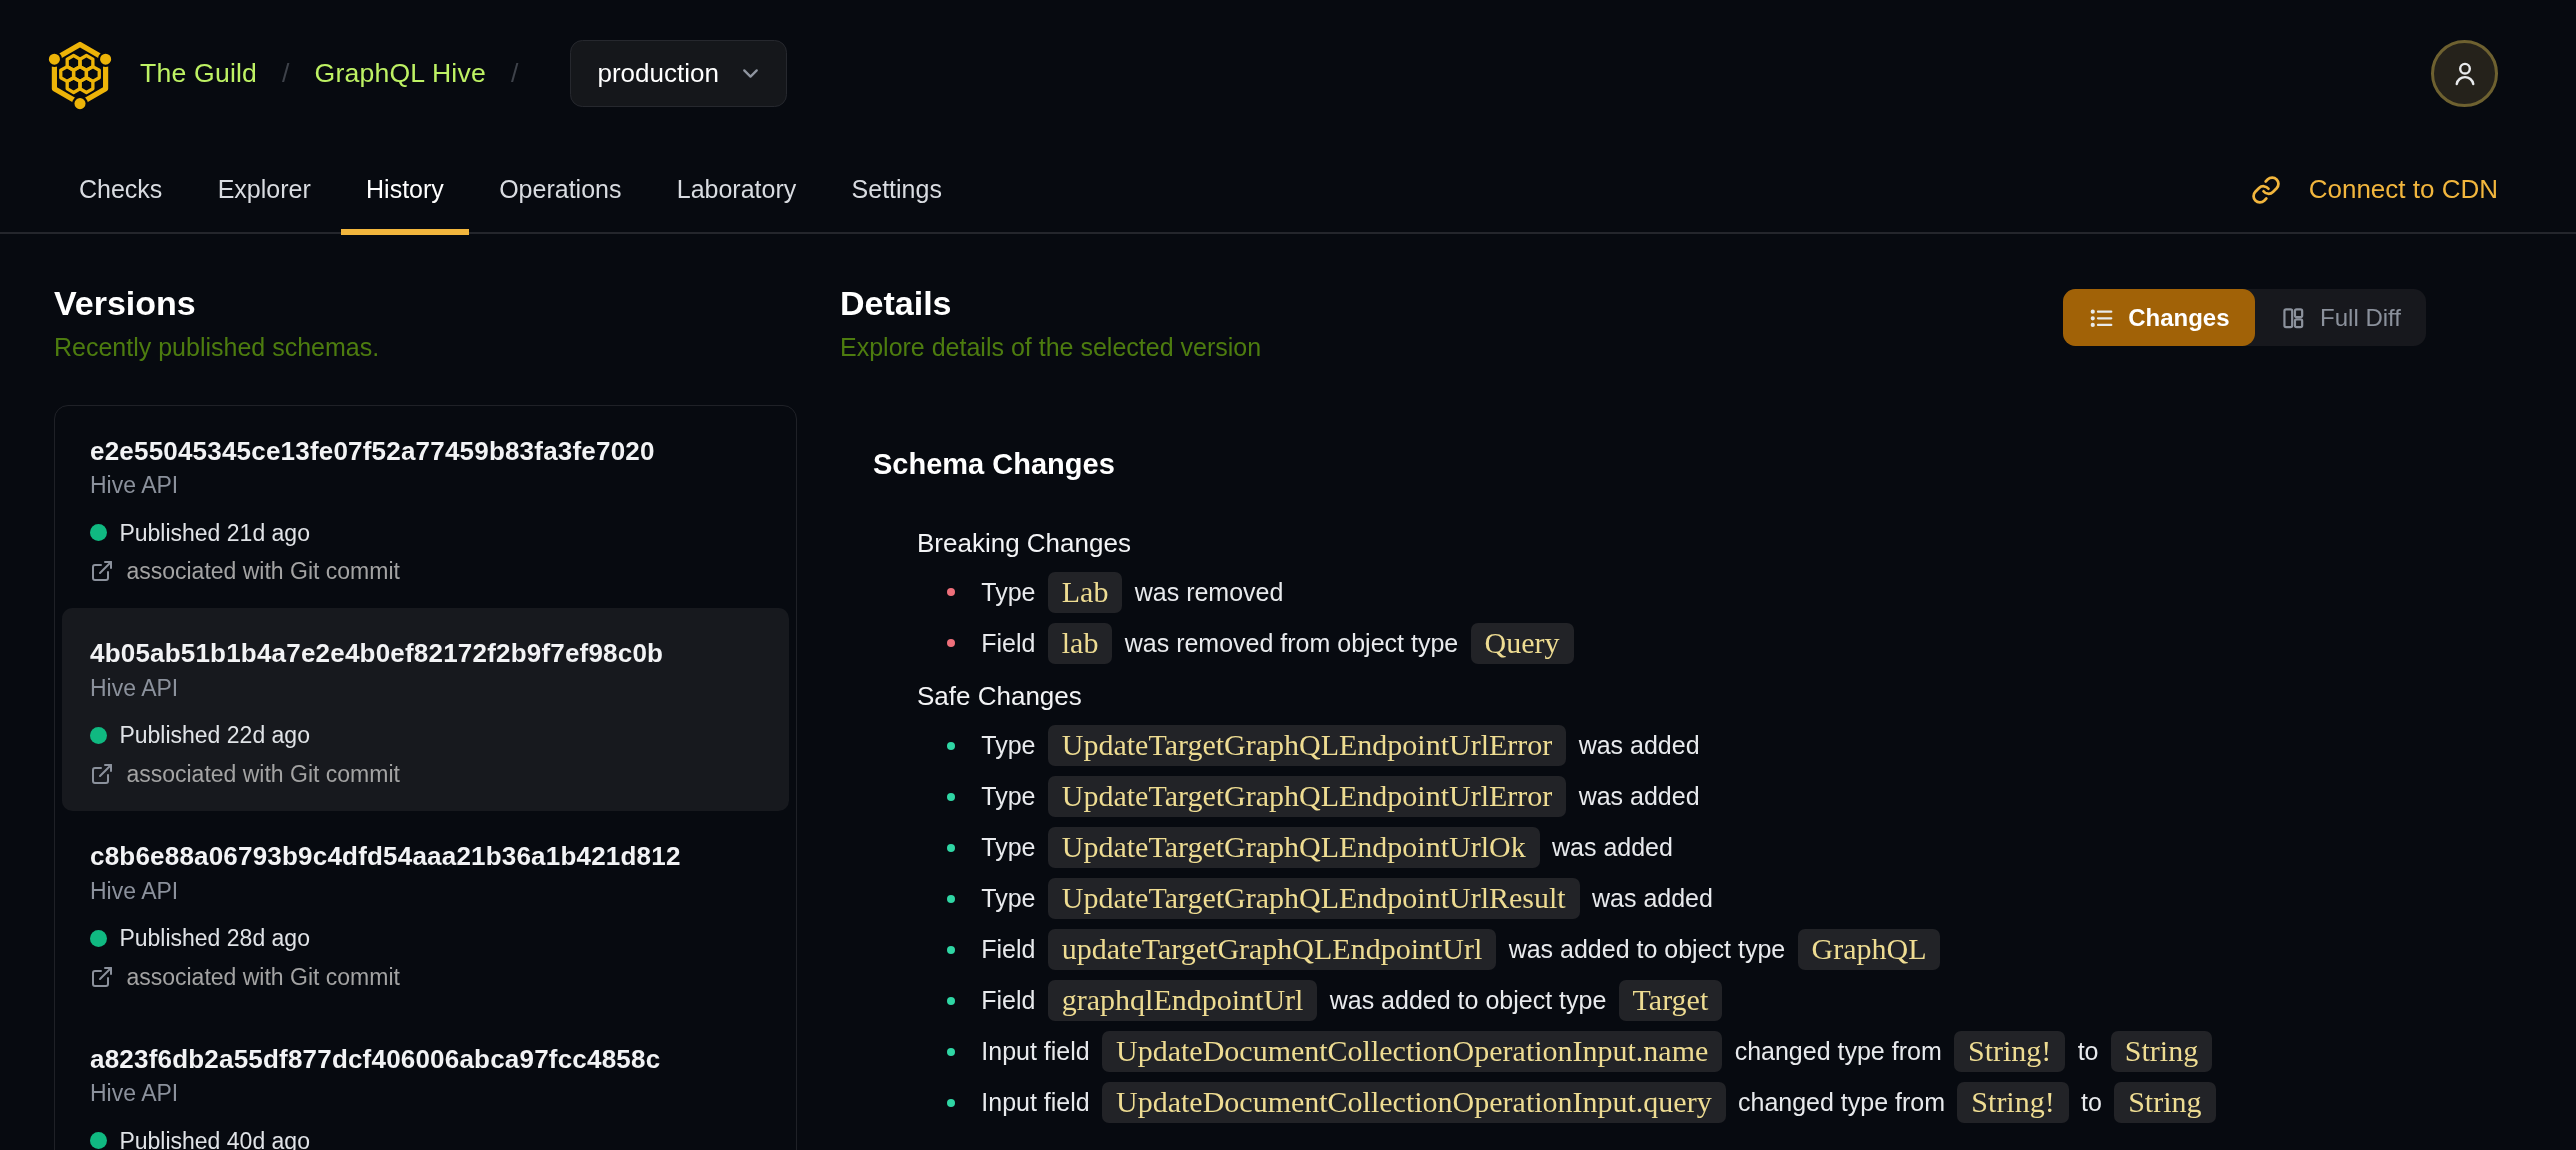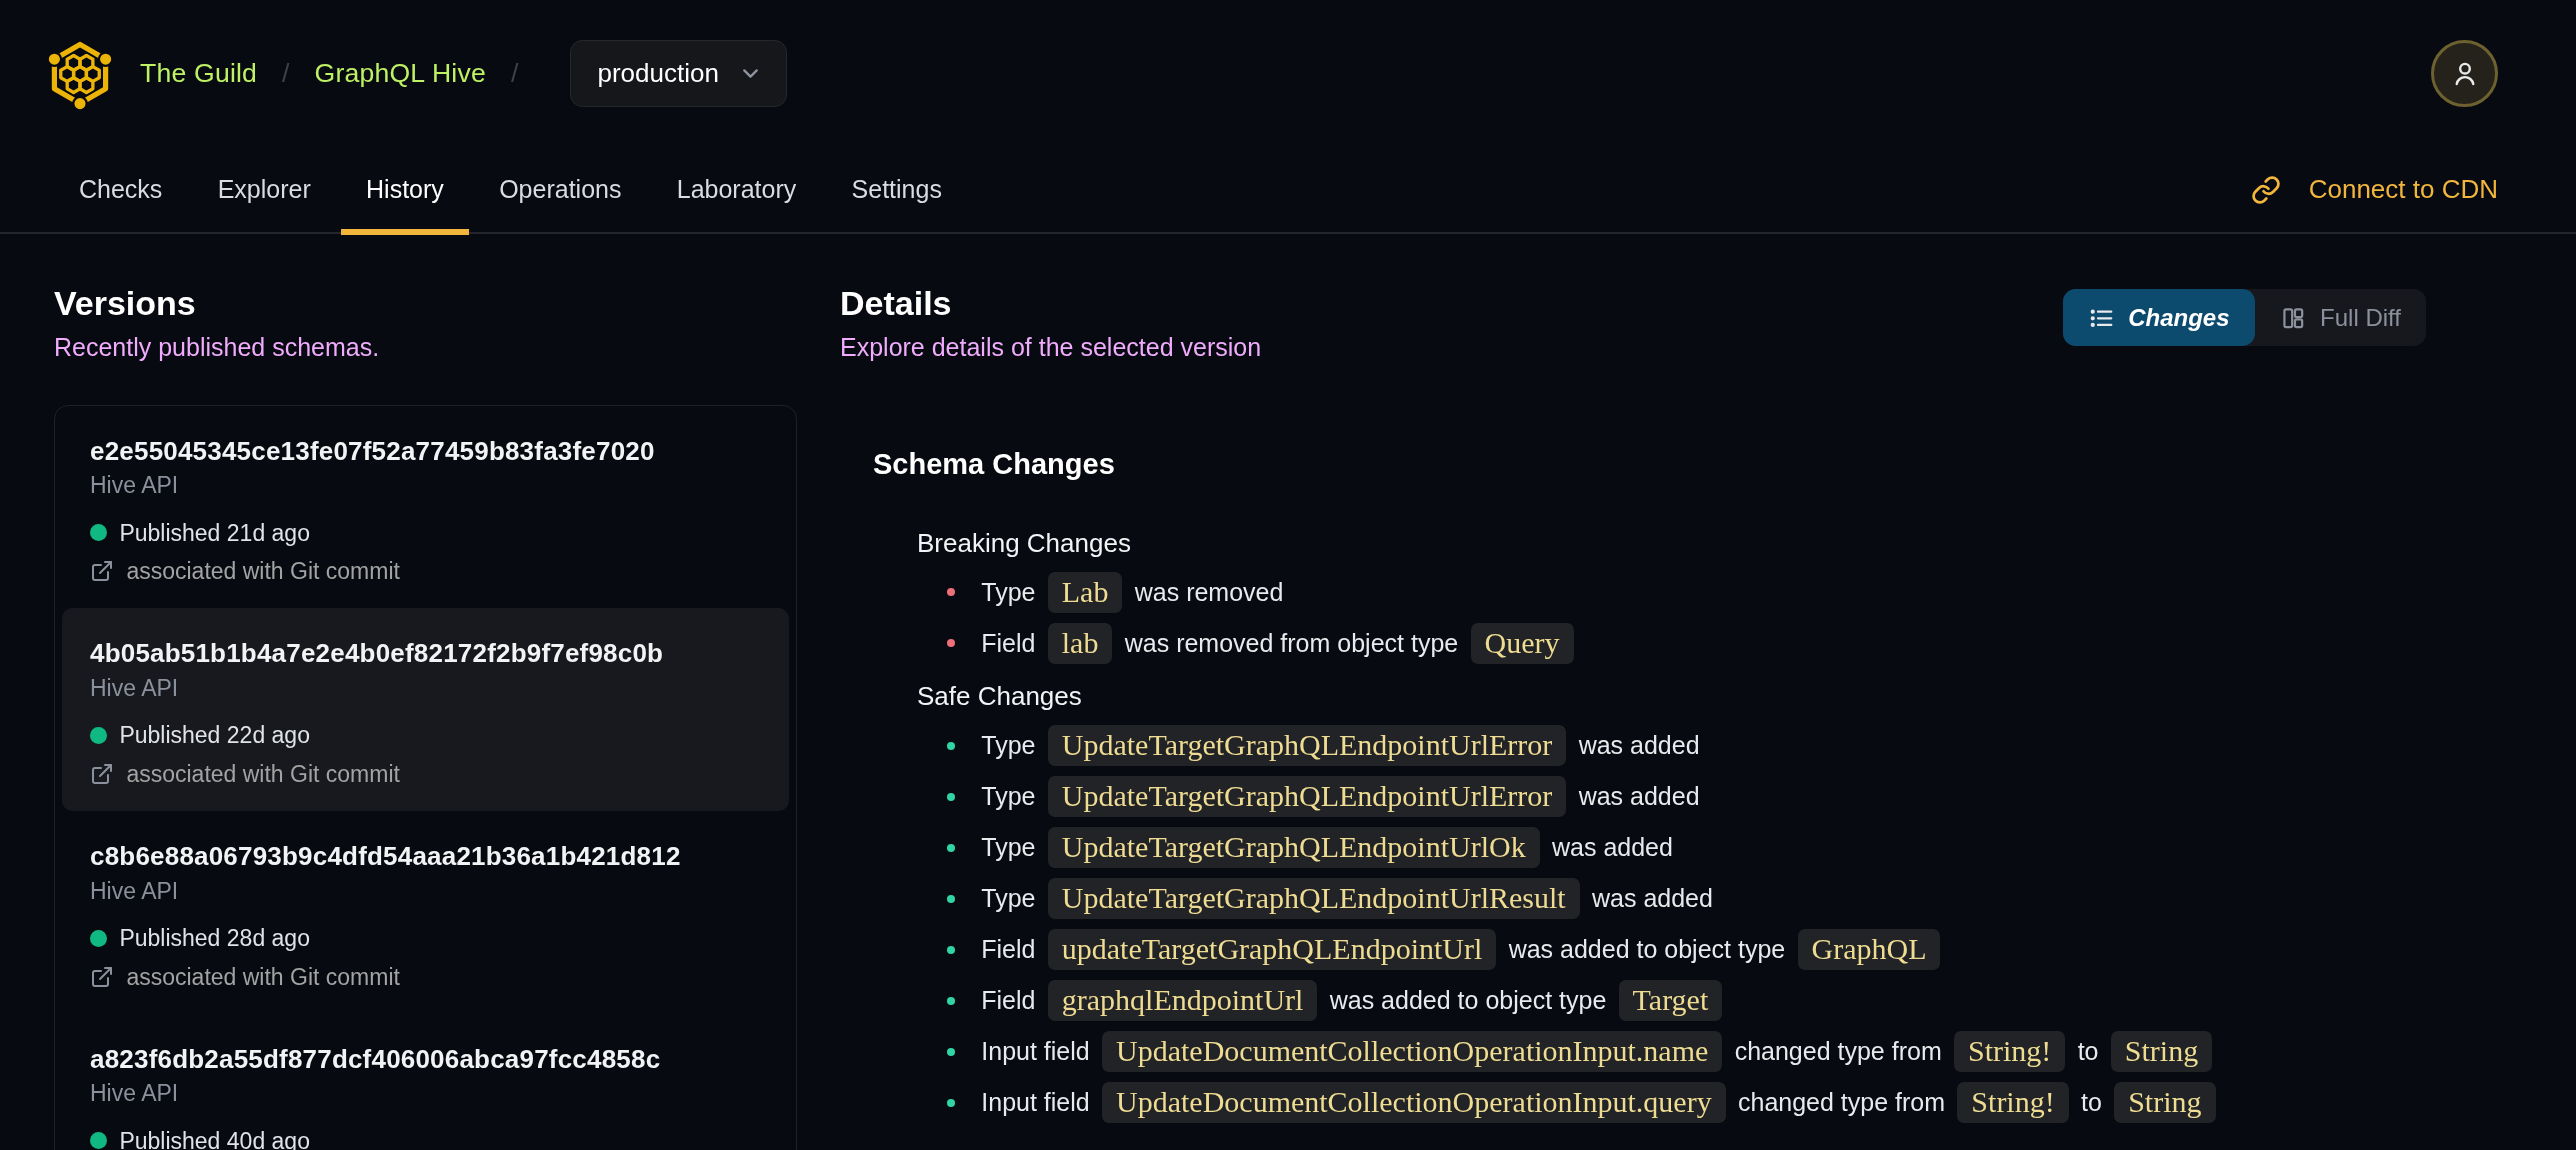--- a/index.html
+++ b/index.html
@@ -41,21 +41,21 @@
                        height:6.2px; background:#f2b63d; }
   .cdn-link { margin-left:auto; display:flex; align-items:center; gap:28px;
               background:none; border:none; color:#f2b63d; font-size:26px; }
 
   
   main { display:flex; padding:50px 54px 0 54px; }
   .left-col { width:743px; flex:none; }
   .right-col { flex:1; margin-left:43px; }
 
   .panel-title { font-size:34px; line-height:39px; font-weight:700; color:#ffffff; }
-  .panel-sub { font-size:25px; line-height:30px; color:#f0abfc; margin-top:8.9px; }
+  .panel-sub { font-size:25px; line-height:30px; color:#4d7c0f; margin-top:8.9px; }
 
   
   .version-list { margin-top:43px; border:1.8px solid #1f2127; border-radius:14px;
                   padding:0 7px; }
   .version-card { padding:28px 28px 23px 28px; border-radius:10.6px; }
   .version-card.selected { background:#17191e; }
   .v-hash { font-size:26px; line-height:34px; font-weight:600; color:#f2f3f5; letter-spacing:0.2px; }
   .v-service { font-size:23px; line-height:28px; color:#8b919c; margin-top:3.5px; }
   .v-status { margin-top:19.5px; display:flex; align-items:center; gap:12.4px;
               font-size:23px; line-height:28px; color:#e0e3e7; }
@@ -64,21 +64,21 @@
            font-size:23px; line-height:28px; color:#a3a3a3; }
   .v-git svg { flex:none; }
 
   
   .details-header { display:flex; justify-content:space-between; align-items:flex-start;
                     padding-right:96px; }
   .toggle-group { display:flex; background:#17181d; border-radius:12.4px; margin-top:5.3px; }
   .toggle-btn { display:flex; align-items:center; gap:14px; height:57px; padding:0 25px;
                 background:transparent; border:none; border-radius:12.4px;
                 color:#8b919c; font-size:24px; font-weight:500; }
-  .toggle-btn.active { background:#0c4a6e; color:#ffffff; font-weight:600;font-style:italic; }
+  .toggle-btn.active { background:#a16207; color:#ffffff; font-weight:600; }
 
   
   .schema-changes { margin-top:85px; padding-left:33px; }
   .sc-title { font-size:29px; line-height:35px; font-weight:700; color:#ffffff; }
   .change-section { margin-top:12.4px; }
   .change-section:first-child { margin-top:46px; }
   .section-name { font-size:26px; line-height:30px; font-weight:500; color:#f3f4f6;
                   margin-left:44px; }
   .change-rows { list-style:none; margin-top:8.9px; }
   .change-row { display:flex; align-items:center; min-height:51px; padding-left:74px;

